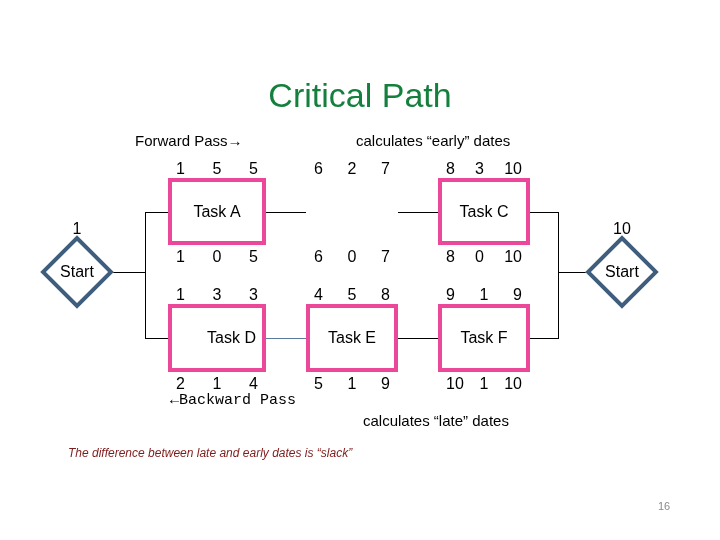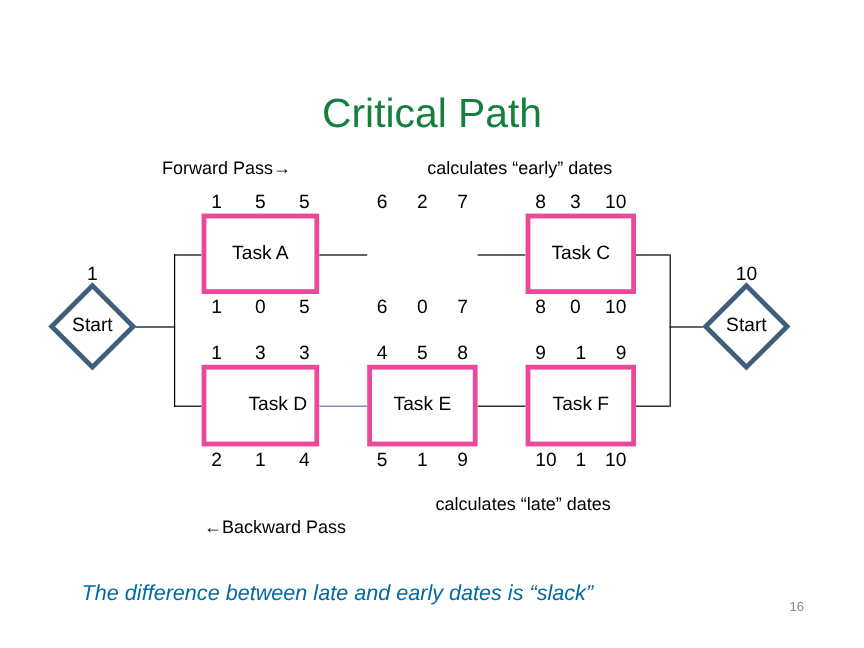--- a/index.html
+++ b/index.html
@@ -7,21 +7,21 @@
     position:relative;width:720px;height:540px;background:#ffffff;
     font-family:"Liberation Sans",sans-serif;color:#000;overflow:hidden;
   }
   .title{
     position:absolute;left:0;top:44px;width:720px;text-align:center;
     font-size:34px;font-weight:400;color:#15803d;letter-spacing:0px;margin-top:32px;
   }
   .lbl{position:absolute;font-size:15px;white-space:nowrap;}
   .lbl-forward{left:135px;top:132px;}
   .lbl-early{left:356px;top:132px;}
-  .lbl-backward{left:170px;top:431px;}
+  .lbl-backward{left:170px;top:392px;font-family:Liberation Mono, monospace;}
   .lbl-late{left:363px;top:412px;}
 
   .task-box{
     position:absolute;border:4px solid #ec4899;background:#fff;
     display:flex;align-items:center;justify-content:center;
     font-size:16px;box-sizing:border-box;z-index:2;
   }
   .box-a{left:168px;top:178px;width:98px;height:67px;}
   .box-b{left:306px;top:178px;width:92px;height:67px;}
   .box-c{left:438px;top:178px;width:92px;height:67px;}
@@ -54,22 +54,22 @@
   }
   .diamond-num{
     position:absolute;width:74px;text-align:center;font-size:16px;height:18px;
   }
   .start-wrap{left:40px;top:235px;text-align:center;}
   .start-num{left:40px;top:220px;}
   .finish-wrap{left:585px;top:235px;}
   .finish-num{left:585px;top:220px;}
 
   .footnote{
-    position:absolute;left:68px;top:484px;font-size:18px;font-style:italic;
-    color:#0369a1;white-space:nowrap;
+    position:absolute;left:68px;top:446px;font-size:12px;font-style:italic;
+    color:#7f1d1d;white-space:nowrap;
   }
   .page-number{
     position:absolute;left:640px;top:500px;width:48px;text-align:center;
     font-size:11px;color:#8a8a8a;
   }
 </style>
 </head>
 <body>
 
 <div class="slide">

